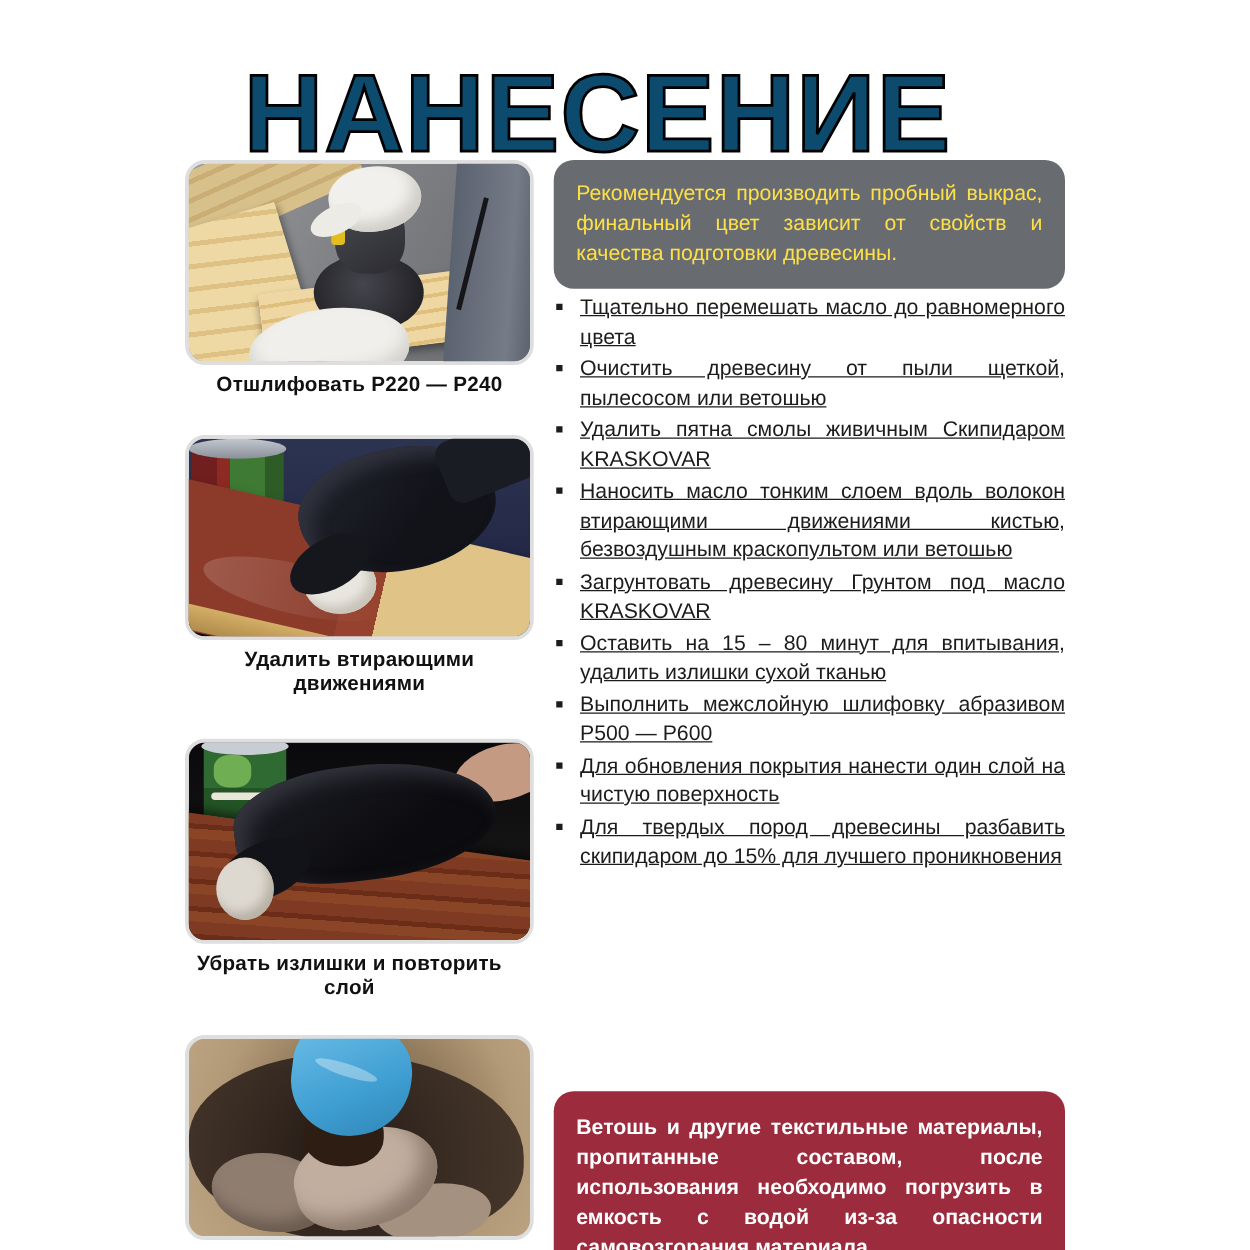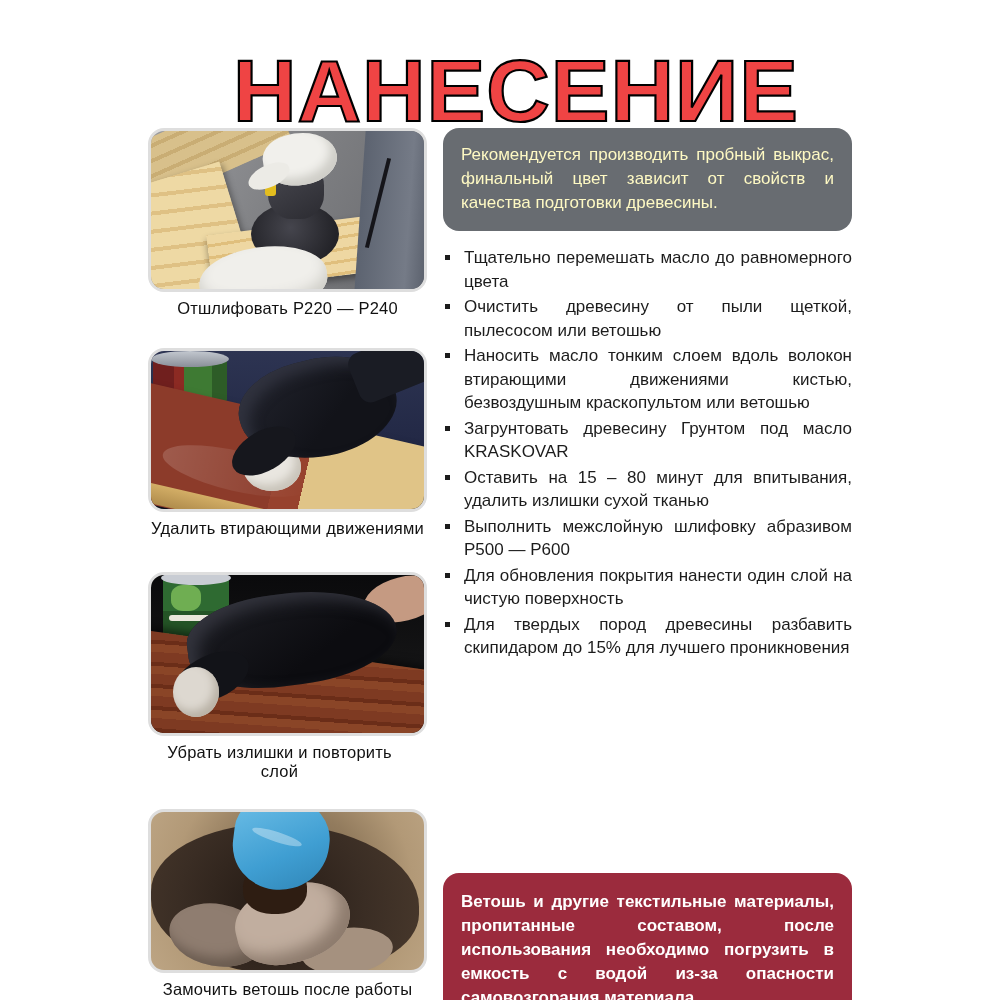--- a/index.html
+++ b/index.html
@@ -3,34 +3,34 @@
 <meta charset="utf-8">
 <style>
   html,body{margin:0;padding:0;}
   body{
     width:1000px;height:1000px;background:#ffffff;
     font-family:"Liberation Sans", sans-serif;color:#1c1c1c;
     position:relative;overflow:hidden;
   }
   .title{
     position:absolute;top:-14px;left:0;width:956px;text-align:center;
-    font-size:88px;font-weight:bold;letter-spacing:1px;color:#ef4444;
-    -webkit-text-stroke:2.2px #000;line-height:1.05;padding-left:38px;
+    font-size:88px;font-weight:bold;letter-spacing:1px;color:#0c4a6e;
+    -webkit-text-stroke:2.2px #000;line-height:1.05;
   }
 
   
   .left-col{position:absolute;left:148px;top:128px;width:279px;}
   .step{margin-bottom:30px;}
   .photo{
     position:relative;width:273px;height:158px;border-radius:16px;
     overflow:hidden;border:3px solid #dedede;background:#808080;
   }
   .photo div{position:absolute;}
   .caption{
-    margin-top:7px;text-align:center;font-weight:normal;font-size:16.5px;
+    margin-top:7px;text-align:center;font-weight:bold;font-size:16.5px;
     color:#111;letter-spacing:.2px;
   }
 
   
   .p1{background:linear-gradient(118deg,#9a9b9f 0%,#808184 45%,#68696d 100%);}
   .p1-topplanks{left:-14px;top:-18px;width:150px;height:62px;transform:rotate(-24deg);
     background:repeating-linear-gradient(0deg,#d8c08b 0 10px,#c9ad74 10px 14px);}
   .p1-leftplank{left:-22px;top:44px;width:112px;height:132px;transform:rotate(-17deg);
     background:repeating-linear-gradient(10deg,#eed9a4 0 14px,#dfc184 14px 18px);box-shadow:2px 3px 6px rgba(0,0,0,.35);}
   .p1-midplank{left:58px;top:92px;width:205px;height:56px;transform:rotate(-7deg);
@@ -109,24 +109,24 @@
   .p4-glove{left:82px;top:-14px;width:96px;height:92px;border-radius:40% 45% 55% 50%;
     transform:rotate(7deg);background:linear-gradient(150deg,#6fc0e8 0%,#3f9ed2 60%,#2f84b5 100%);}
   .p4-glovefold{left:100px;top:20px;width:52px;height:10px;border-radius:50%;
     transform:rotate(18deg);background:rgba(255,255,255,.35);}
 
   
   .right-col{position:absolute;left:443px;top:128px;width:409px;height:868px;}
   .note-box{
     position:absolute;top:0;left:0;width:409px;box-sizing:border-box;
     border-radius:16px;padding:15px 18px 16px 18px;
-    color:#fef9c3;font-size:17px;line-height:24px;text-align:justify;
+    color:#fde047;font-size:17px;line-height:24px;text-align:justify;
   }
   .bullets{
-    position:absolute;top:118px;left:0;width:409px;margin:0;padding:0;list-style:none;
+    position:absolute;top:106px;left:0;width:409px;margin:0;padding:0;list-style:none;text-decoration:underline;
   }
   .bullets li{
     position:relative;padding-left:21px;margin:0 0 2px 0;
     font-size:17px;line-height:23.5px;text-align:justify;color:#1c1c1c;
   }
   .bullets li::before{
     content:"";position:absolute;left:2px;top:9px;width:5px;height:5px;background:#1c1c1c;
   }
   .warning-box{
     position:absolute;top:745px;left:0;width:409px;box-sizing:border-box;
@@ -205,20 +205,21 @@
 
 </div>
 
 <div class="right-col">
   <div class="note-box" style="background: rgb(104, 108, 113);">
     <p>Рекомендуется производить пробный выкрас, финальный цвет зависит от свойств и качества подготовки древесины.</p>
   </div>
   <ul class="bullets">
       <li>Тщательно перемешать масло до равномерного цвета</li>
       <li>Очистить древесину от пыли щеткой, пылесосом или ветошью</li>
+      <li>Удалить пятна смолы живичным Скипидаром KRASKOVAR</li>
       <li>Наносить масло тонким слоем вдоль волокон втирающими движениями кистью, безвоздушным краскопультом или ветошью</li>
       <li>Загрунтовать древесину Грунтом под масло KRASKOVAR</li>
       <li>Оставить на 15 – 80 минут для впитывания, удалить излишки сухой тканью</li>
       <li>Выполнить межслойную шлифовку абразивом Р500 — Р600</li>
       <li>Для обновления покрытия нанести один слой на чистую поверхность</li>
       <li>Для твердых пород древесины разбавить скипидаром до 15% для лучшего проникновения</li>
     </ul>
   <div class="warning-box" style="background: rgb(155, 43, 61);">
     <p>Ветошь и другие текстильные материалы, пропитанные составом, после использования необходимо погрузить в емкость с водой из-за опасности самовозгорания материала.</p>
   </div>

